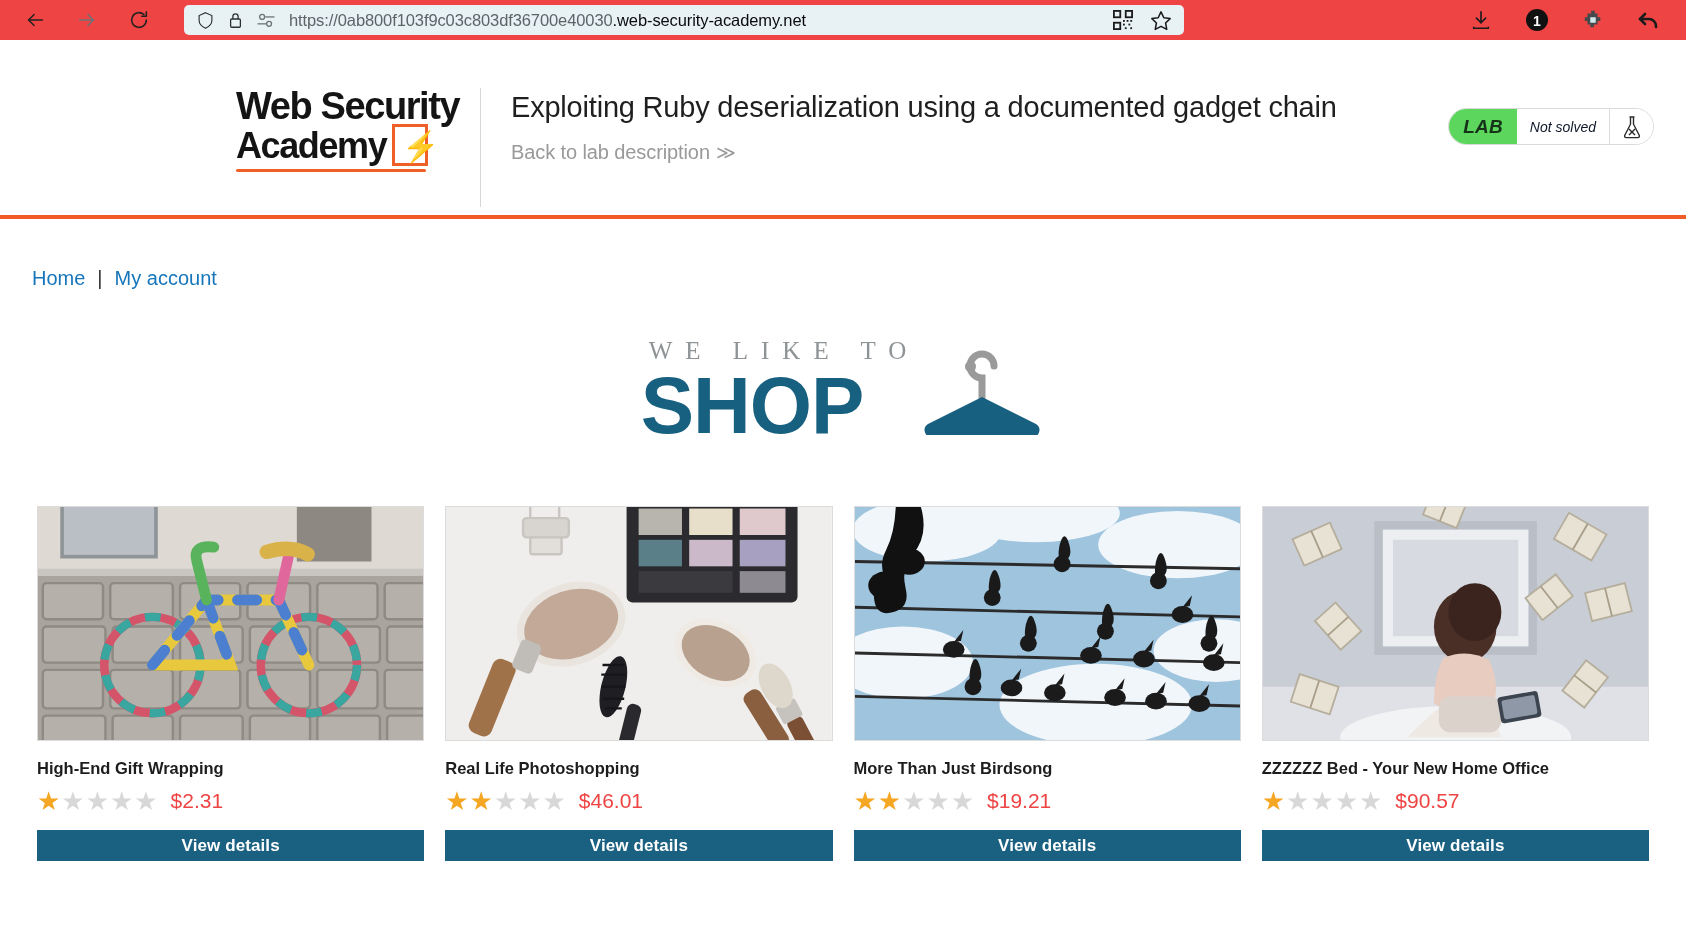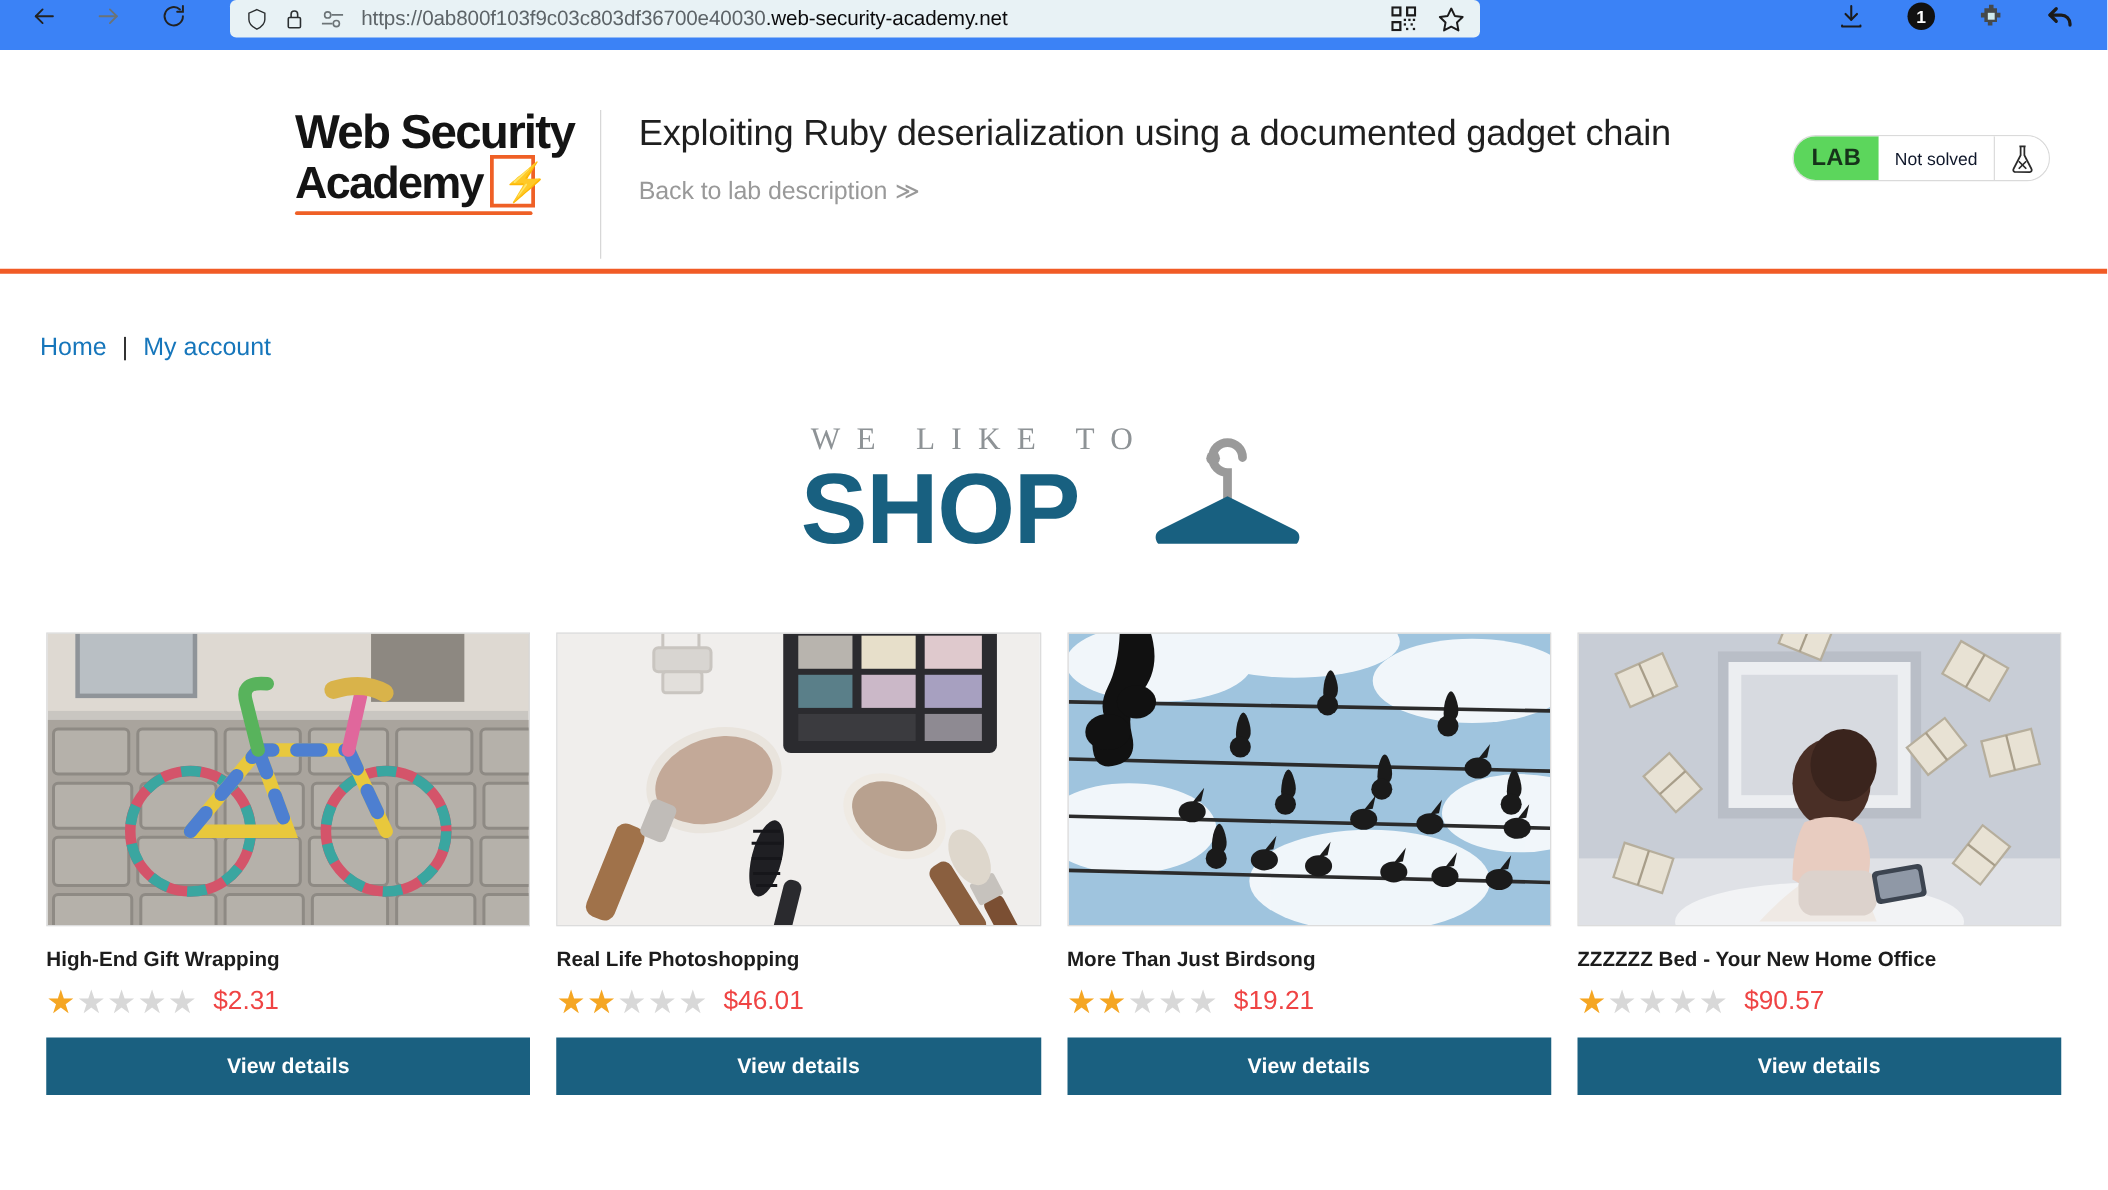--- a/index.html
+++ b/index.html
@@ -6,23 +6,23 @@
   html, body {
     width: 1686px; height: 952px;
     font-family: "Liberation Sans", sans-serif;
     background: #ffffff;
     overflow: hidden;
   }
 
   
   .browser-bar {
     height: 40px;
-    background: #3b82f6;
-    display: flex;
-    align-items: flex-start;
+    background: #ef4444;
+    display: flex;
+    align-items: center;
     padding: 0 14px;
     gap: 0;
   }
   .nav-btns { display: flex; align-items: center; gap: 26px; margin-left: 8px; margin-right: 28px; }
   .nav-icon {
     width: 26px; height: 26px;
     display: flex; align-items: center; justify-content: center;
     color: #1c1c1c;
   }
   .nav-icon svg { display: block; }
@@ -118,28 +118,29 @@
   .back-link {
     margin-top: 17px;
     font-size: 20px;
     color: #999999;
     letter-spacing: -0.1px;
   }
   .back-link .chev { margin-left: 6px; font-size: 19px; }
 
   .lab-status {
     position: absolute;
-    right: 46px; top: 68px;
+    right: 32px; top: 68px;
     display: flex;
     align-items: stretch;
     height: 37px;
     border-radius: 19px;
     overflow: hidden;
     border: 1px solid #dadada;
     background: #fff;
+    font-style: italic;
   }
   .lab-tag {
     background: #5cd65c;
     color: #16331a;
     font-weight: bold;
     font-size: 19px;
     display: flex; align-items: center;
     padding: 0 14px;
     letter-spacing: 0.2px;
   }
@@ -234,21 +235,21 @@
   .star { color: #d8d8d8; }
   .star.on { color: #f5a623; }
   .price { font-size: 21px; color: #ef4444; }
   .view-btn {
     margin-top: 16px;
     display: block;
     width: 100%;
     background: #1a6080;
     color: #ffffff;
     border: none;
-    height: 46px;
+    height: 31px;
     font-size: 17px;
     font-weight: bold;
     font-family: "Liberation Sans", sans-serif;
     cursor: pointer;
     letter-spacing: 0.1px;
   }
 </style>
 </head>
 <body>
 

